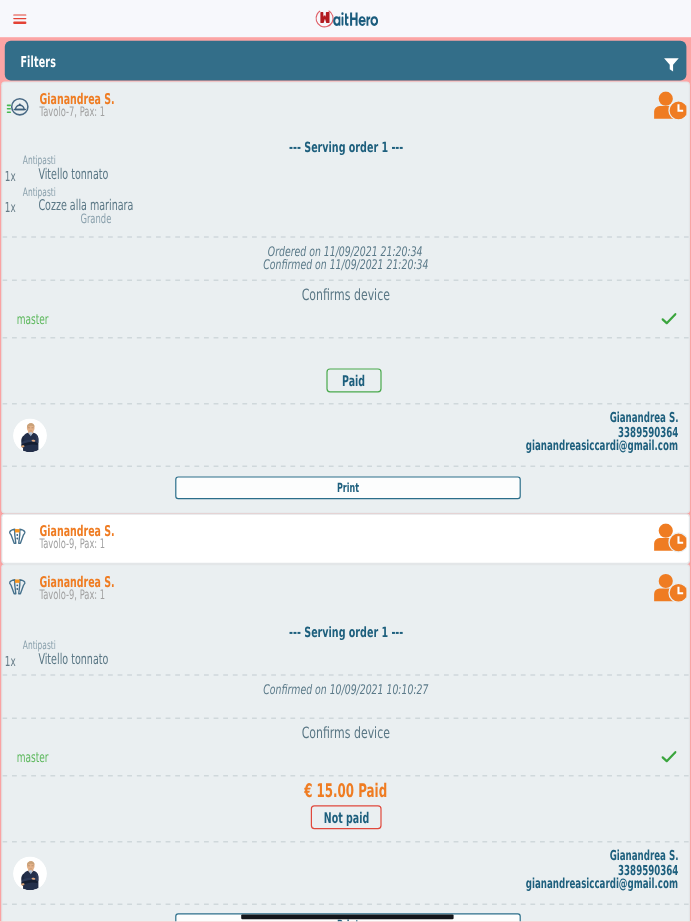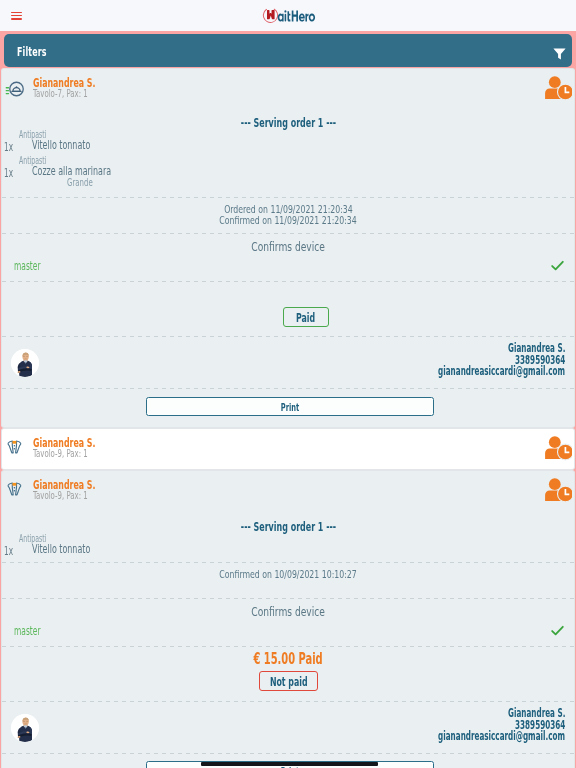--- a/index.html
+++ b/index.html
@@ -44,21 +44,21 @@
   .item { position:absolute; }
   .item .qty { position:absolute; left:2px; top:9px; font-size:11.4px; line-height:10px; color:#647a86; }
   .item .cat { position:absolute; left:17px; top:0px; font-size:9.6px; line-height:8px; color:#8aa0ac; }
   .item .nm  { position:absolute; left:30px; top:9px; font-size:12.3px; line-height:11px; color:#5a7785; }
   .item .vr  { position:absolute; left:17px; top:21px; font-size:10.8px; line-height:9px; color:#8aa0ac;padding-left:48px; }
 
   .dashed { position:absolute; left:0; width:100%; height:1px;
             background-image:linear-gradient(to right, #c9d2d6 0, #c9d2d6 4px, transparent 4px, transparent 8px);
             background-size:8px 1px; background-repeat:repeat-x; }
 
-  .ordered { position:absolute; width:100%; text-align:center; font-size:11.1px; color:#5b7a89; line-height:11.4px; }
+  .ordered { position:absolute; width:100%; text-align:center; font-size:11.1px; color:#5b7a89; line-height:11.4px;font-style:italic; }
 
   .confirms { position:absolute; width:100%; text-align:center; font-size:13px; color:#5a7785; }
   .devrow   { position:absolute; width:100%; height:14px; }
   .devrow .dnm { position:absolute; left:12px; top:2px; font-size:11.6px; line-height:10px; color:#5cb85c; }
   .devrow .chk { position:absolute; left:549px; top:-2px; width:13px; height:12px; }
 
   .total { position:absolute; width:100%; text-align:center; font-size:15.6px; line-height:14px; font-weight:bold; color:#ef7c22; }
   .paybtn { position:absolute; height:20px; border-radius:3px; background:transparent;
             font-size:12.4px; font-weight:bold; display:flex; align-items:center; justify-content:center; cursor:pointer; }
   .paybtn.green { border:1.5px solid #49a94c; color:#1d5f7d; }
@@ -165,21 +165,21 @@
     </div>
     <div class="dashed" style="top:164px"></div>
     <div class="confirms" style="top:170px"><span class="sx sx-c" style="transform: scaleX(0.78);">Confirms device</span></div>
     <div class="devrow" style="top:190px">
       <div class="dnm"><span class="sx sx-l" style="transform: scaleX(0.72);">master</span></div>
       <div class="chk"><svg width="13" height="12" viewBox="0 0 13 12">
     <path d="M1.2 6.1 L4.6 9.3 L11.8 1.8" fill="none" stroke="#3aa53d" stroke-width="1.85" stroke-linecap="round" stroke-linejoin="round"></path>
   </svg></div>
     </div>
     <div class="dashed" style="top:212px"></div>
-    <div class="paybtn green" style="top:238px;left:281px;width:46px;">
+    <div class="paybtn green" style="top:238px;left:270px;width:46px;">
           <span class="sx sx-c" style="transform: scaleX(0.705);">Paid</span>
         </div>
     <div class="dashed" style="top:267px"></div>
     <div class="cust" style="top:274px;left:0;width:100%;height:30px;">
       <div class="av"><svg width="28" height="28" viewBox="0 0 28 28">
     <defs>
                 <clipPath id="avclip">
                   <circle cx="14" cy="14" r="14"></circle>
                 </clipPath>
               </defs>

